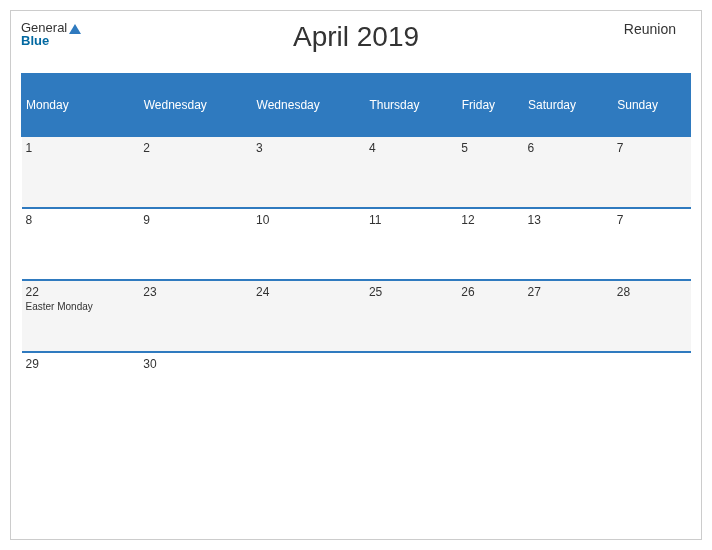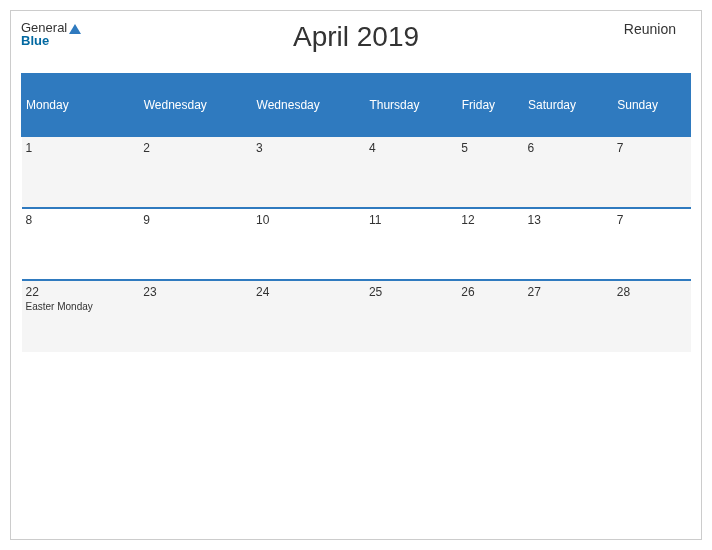--- a/index.html
+++ b/index.html
@@ -204,15 +204,28 @@
           <td>
             <span class="day-number">26</span>
           </td>
           <td>
             <span class="day-number">27</span>
           </td>
           <td>
             <span class="day-number">28</span>
           </td>
         </tr>
+        <tr>
+          <td>
+            <span class="day-number">29</span>
+          </td>
+          <td>
+            <span class="day-number">30</span>
+          </td>
+          <td class="empty-cell"></td>
+          <td class="empty-cell"></td>
+          <td class="empty-cell"></td>
+          <td class="empty-cell"></td>
+          <td class="empty-cell"></td>
+        </tr>
       </tbody>
   </table>
 </div>
 
 </body></html>

